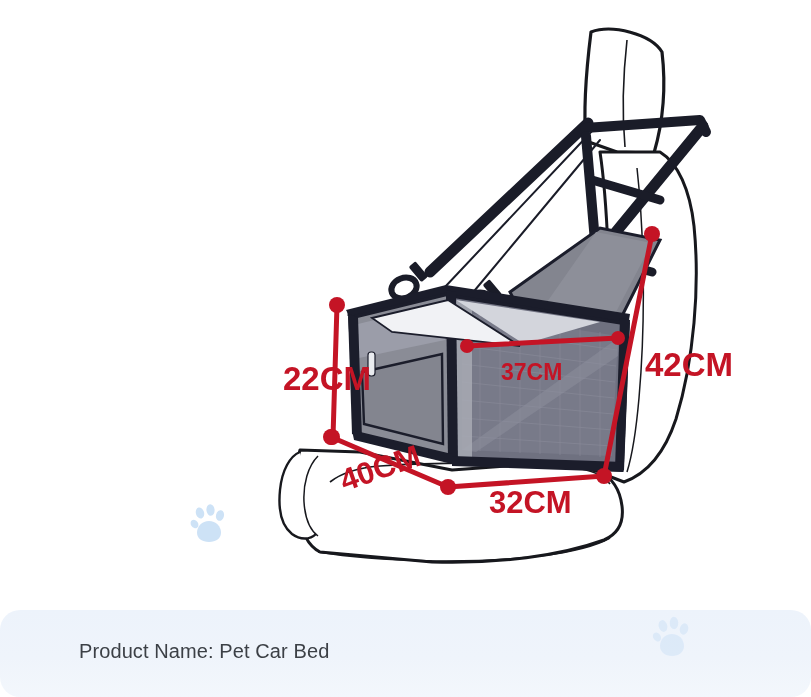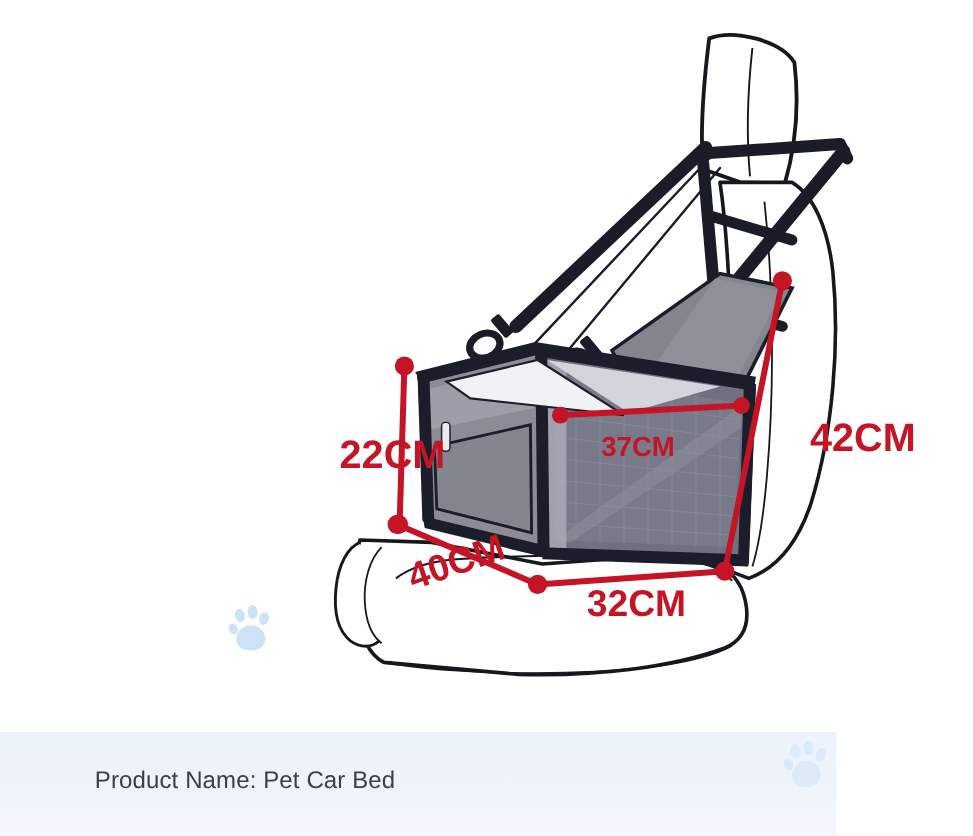--- a/index.html
+++ b/index.html
@@ -57,41 +57,42 @@
   .dim-label {
     position: absolute;
     font-family: "Liberation Sans", sans-serif;
     font-weight: bold;
     color: #c41425;
     white-space: nowrap;
     line-height: 1;
   }
   #dim-22 { left: 237px; top: 362px; font-size: 33px; margin-left: 46px; }
   #dim-37 { left: 501px; top: 361px; font-size: 23px; }
-  #dim-42 { left: 645px; top: 348px; font-size: 33px; margin-left: 30px; }
+  #dim-42 { left: 645px; top: 348px; font-size: 33px; }
   #dim-40 { left: 336px; top: 467px; font-size: 31px; transform: rotate(-19deg); transform-origin: left top; }
   #dim-32 { left: 489px; top: 487px; font-size: 31px; }
   
   #paw-watermark-body {
     position: absolute;
     left: 188px;
     top: 502px;
     width: 40px;
     height: 44px;
     opacity: 0.85;
   }
   
   #footer-band {
     position: absolute;
     left: 0;
     top: 610px;
-    width: 697px;
+    width: 811px;
     height: 87px;
     background: linear-gradient(180deg, #edf3fb 0%, #eff4fb 55%, #f3f7fc 100%);
     overflow: hidden;
+    border-radius: 20px;
   }
   #paw-watermark-footer {
     position: absolute;
     left: 650px;
     top: 4px;
     width: 42px;
     height: 46px;
     opacity: 0.55;
   }
   .footer-text {

